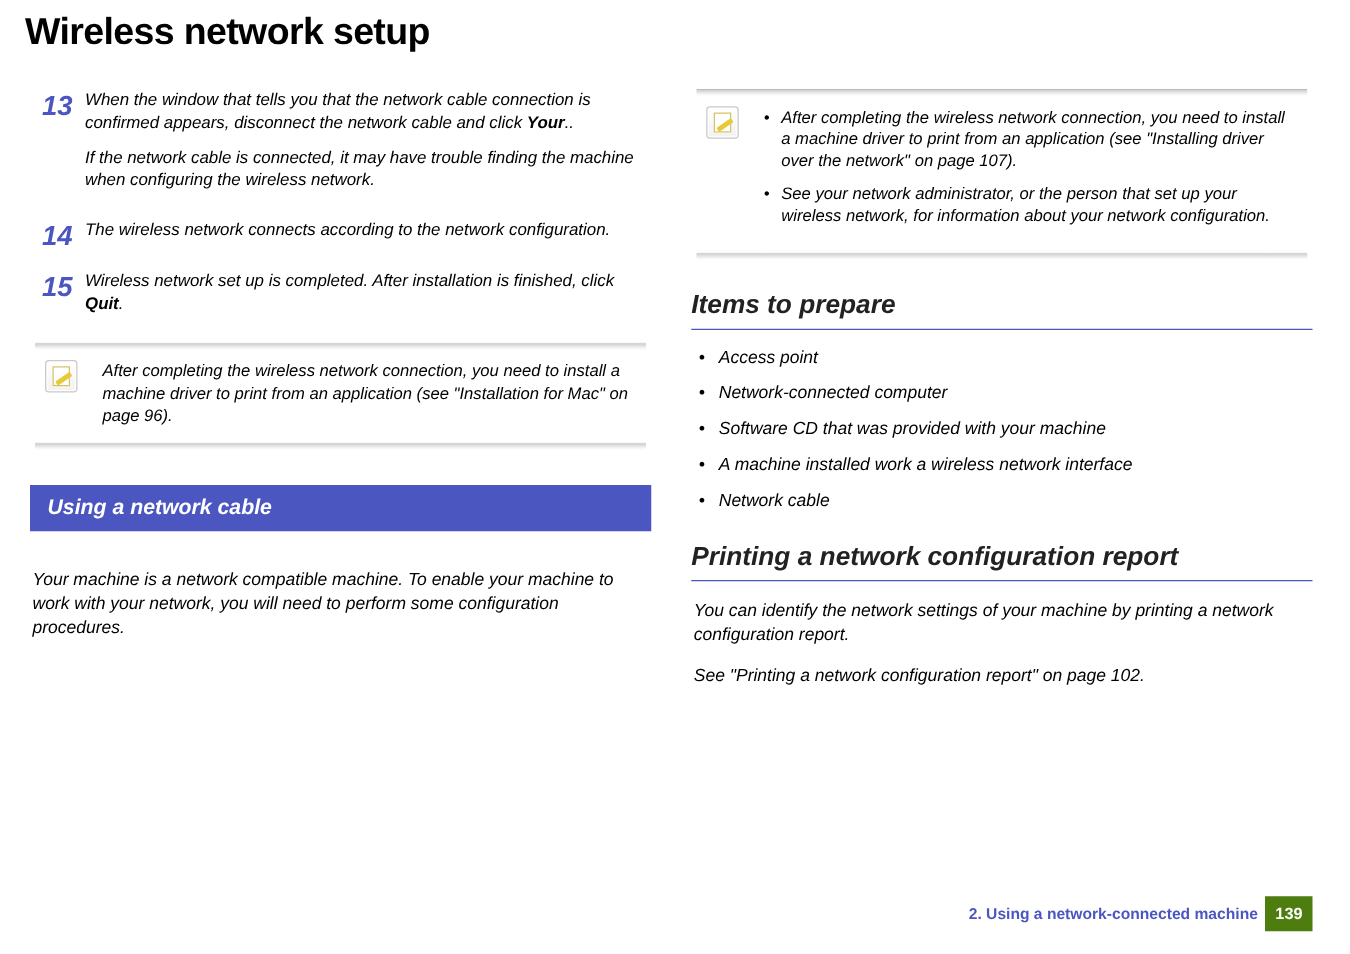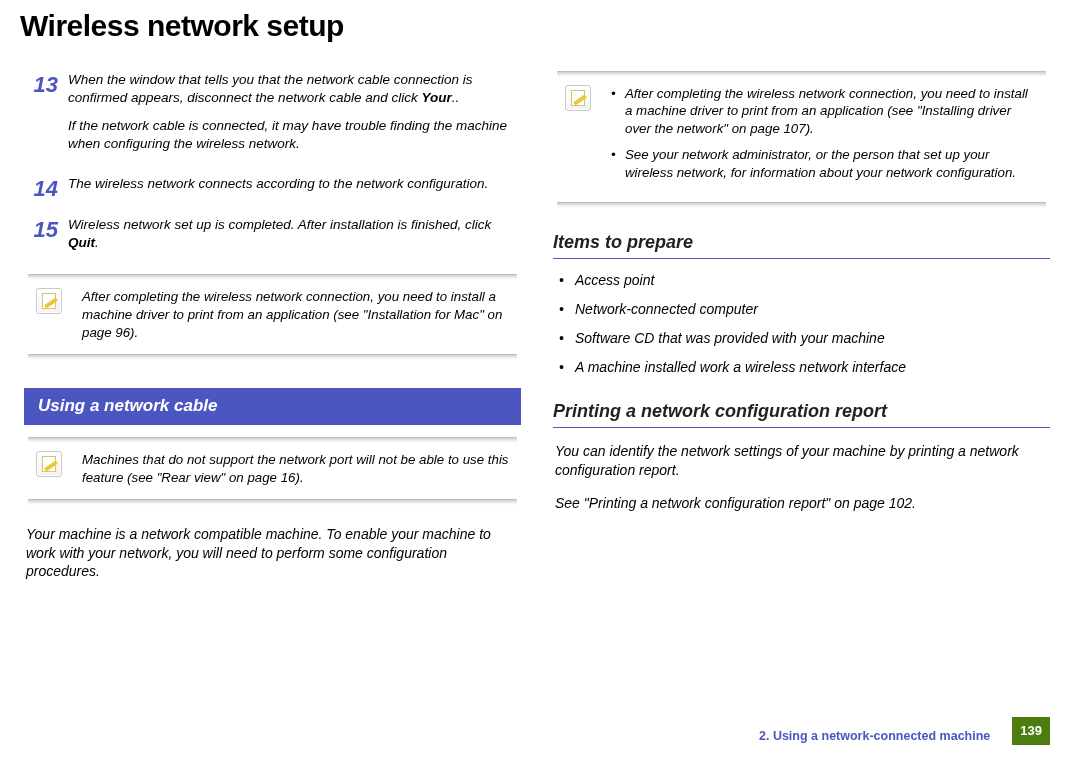--- a/index.html
+++ b/index.html
@@ -103,28 +103,28 @@
     border-top: 1px solid #bcbcbc;
     margin: 0 2px;
     border-radius: 1px;
   }
   .section-band {
     background: #4b56c0;
     color: #fff;
     font-weight: 700;
     font-size: 17px;
     padding: 7px 14px;
-    margin: 28px 0 12px 0;
+    margin: 28px 0 29px 0;
   }
   .body-para {
     font-size: 14px;
     margin: 14px 2px 10px 2px;
   }
   .sub-heading {
-    font-size: 18px;
+    font-size: 21px;
     font-weight: 700;
     color: #222;
     border-bottom: 1.5px solid #4b56c0;
     padding-bottom: 4px;
     margin: 22px 0 12px 0;
   }
   .bullets { list-style:none; margin: 6px 0 4px 4px; }
   .bullets li {
     position: relative;
     padding-left: 18px;
@@ -133,22 +133,22 @@
   }
   .bullets li::before {
     content: "•";
     position:absolute; left:2px; top:0;
   }
   .footer {
     position: absolute;
     bottom: 18px;
     right: 30px;
     display:flex;
-    align-items:flex-end;
-    gap: 16px;
+    align-items:center;
+    gap: 0;
     font-size: 12.5px;
     font-weight:700;
     color:#4b56c0;
   }
   .page-num {
     background:#4d7c0f;
     color:#fff;
     padding:5px 8px;
     margin-left:6px;
     font-weight:700;
@@ -190,28 +190,20 @@
       <div class="gradient-divider"></div>
       <div class="note-inner">
         <div class="note-icon"></div>
         <div class="note-text">After completing the wireless network connection, you need to install a machine driver to print from an application (see "Installation for Mac" on page 96).</div>
       </div>
       <div class="gradient-divider"></div>
     </div>
 
     <div class="section-band">Using a network cable</div>
 
-    <div class="note-box">
-      <div class="gradient-divider"></div>
-      <div class="note-inner">
-        <div class="note-icon"></div>
-        <div class="note-text">Machines that do not support the network port will not be able to use this feature (see "Rear view" on page 16).</div>
-      </div>
-      <div class="gradient-divider"></div>
-    </div>
 
     <p class="body-para">Your machine is a network compatible machine. To enable your machine to work with your network, you will need to perform some configuration procedures.</p>
   </div>
 
   <div class="col">
 
     <div class="note-box" style="margin-top:0;">
       <div class="gradient-divider"></div>
       <div class="note-inner">
         <div class="note-icon"></div>
@@ -224,20 +216,21 @@
       </div>
       <div class="gradient-divider"></div>
     </div>
 
     <h2 class="sub-heading">Items to prepare</h2>
     <ul class="bullets" id="items-list">
         <li>Access point</li>
         <li>Network-connected computer</li>
         <li>Software CD that was provided with your machine</li>
         <li>A machine installed work a wireless network interface</li>
+        <li>Network cable</li>
       </ul>
 
     <h2 class="sub-heading">Printing a network configuration report</h2>
     <p class="body-para">You can identify the network settings of your machine by printing a network configuration report.</p>
     <p class="body-para">See "Printing a network configuration report" on page 102.</p>
   </div>
 
 </div>
 
 <div class="footer">

